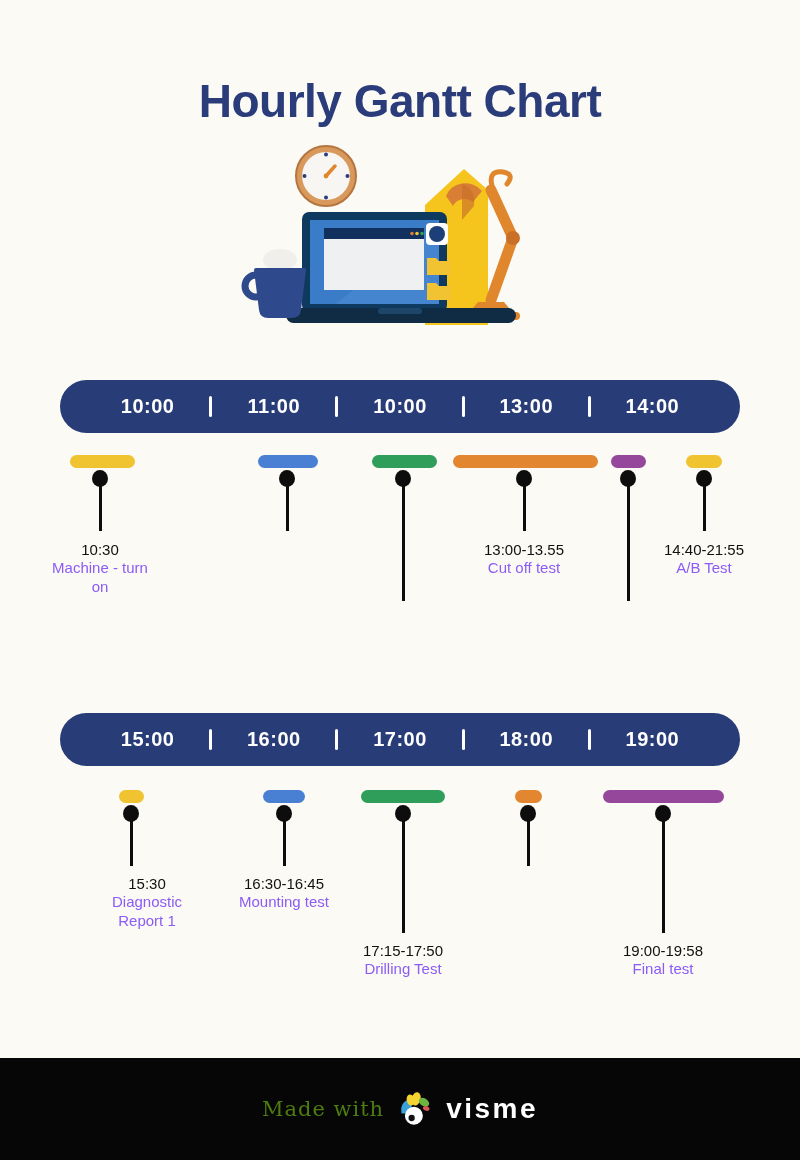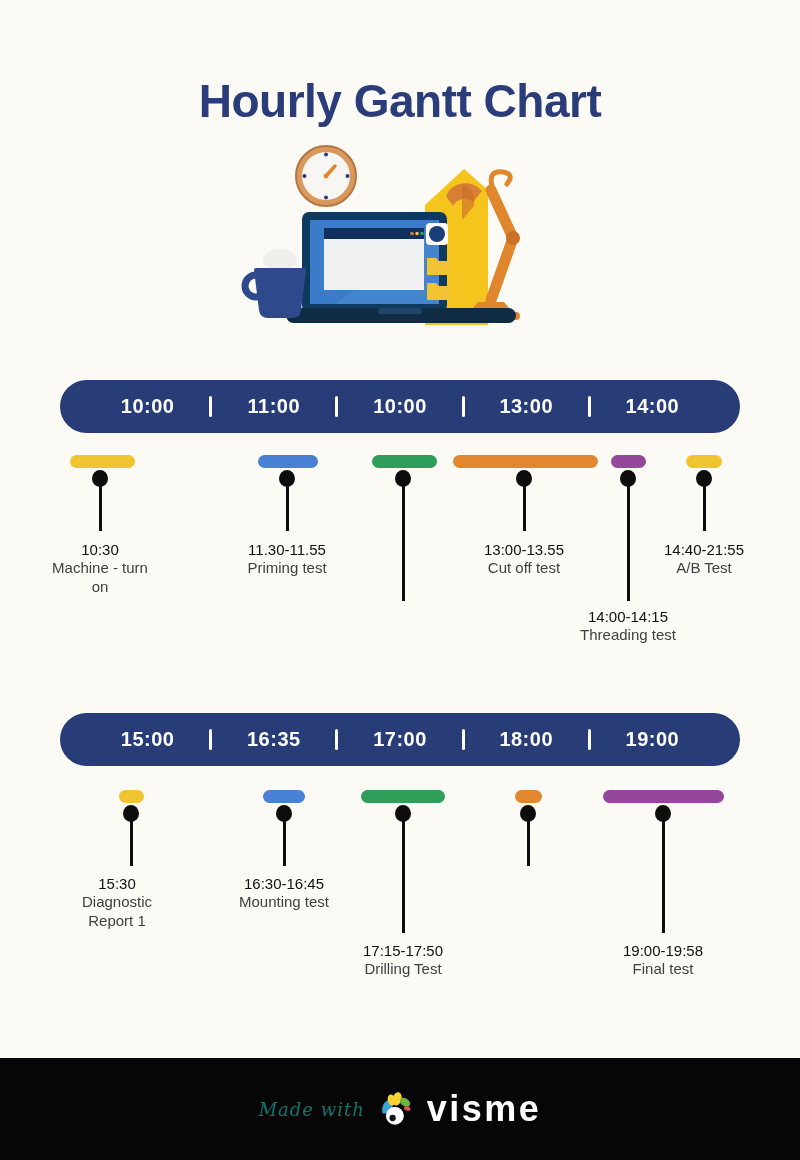--- a/index.html
+++ b/index.html
@@ -29,31 +29,31 @@
   .blue   { background:#4a80d4; }
   .green  { background:#2f9e5a; }
   .orange { background:#e2872f; }
   .purple { background:#94479b; }
 
   .dot  { position:absolute; width:16px; height:17px; border-radius:50%; background:#0d0d0d; }
   .stem { position:absolute; width:2.5px; background:#0d0d0d; }
 
   .task-label { position:absolute; text-align:center; color:#232323; }
   .task-label .t-time { font-size:15px; font-weight:normal; line-height:1.28; color:#111111; }
-  .task-label .t-name { font-size:15px; line-height:1.26; color:#404040; }
+  .task-label .t-name { font-size:15px; line-height:1.26; color:#8b5cf6; }
 
   .footer {
     position:absolute; top:1058px; left:0; width:800px; height:102px;
     background:#060606; display:flex; align-items:center; justify-content:center; gap:13px;
   }
   .made-with {
-    color:#0f766e; font-family:"DejaVu Serif", serif; font-style:italic;
-    font-size:18px; letter-spacing:1px;
-  }
-  .brand-word { color:#ffffff; font-size:36px; font-weight:600; letter-spacing:2.5px; }
+    color:#4d7c0f; font-family:"DejaVu Serif", serif; 
+    font-size:21px; letter-spacing:1px;
+  }
+  .brand-word { color:#ffffff; font-size:28px; font-weight:600; letter-spacing:2.5px; }
 </style>
 </head>
 <body>
 
 <div class="canvas">
 
   <h1 class="page-title">Hourly Gantt Chart</h1>
 
   <svg class="illustration" width="320" height="200" viewBox="0 0 320 200">
 
@@ -131,69 +131,61 @@
   <div class="dot" style="left:92px;top:470px"></div>
   <div class="stem" style="left:99px;top:484px;height:47px"></div>
   <div class="task-label" style="left:50px;top:540px;width:100px">
     <div class="t-time">10:30</div>
     <div class="t-name">Machine - turn on</div>
   </div>
 
   <div class="bar blue" style="left:258px;top:455px;width:60px"></div>
   <div class="dot" style="left:279px;top:470px"></div>
   <div class="stem" style="left:286px;top:484px;height:47px"></div>
-  <div class="task-label" style="left:217px;top:540px;width:140px">
-    <div class="t-time">11.30-11.55</div>
-    <div class="t-name">Priming test</div>
-  </div>
 
   <div class="bar green" style="left:372px;top:455px;width:65px"></div>
   <div class="dot" style="left:395px;top:470px"></div>
   <div class="stem" style="left:402px;top:484px;height:117px"></div>
 
   <div class="bar orange" style="left:453px;top:455px;width:145px"></div>
   <div class="dot" style="left:516px;top:470px"></div>
   <div class="stem" style="left:523px;top:484px;height:47px"></div>
   <div class="task-label" style="left:454px;top:540px;width:140px">
     <div class="t-time">13:00-13.55</div>
     <div class="t-name">Cut off test</div>
   </div>
 
   <div class="bar purple" style="left:611px;top:455px;width:35px"></div>
   <div class="dot" style="left:620px;top:470px"></div>
   <div class="stem" style="left:627px;top:484px;height:117px"></div>
-  <div class="task-label" style="left:558px;top:607px;width:140px">
-    <div class="t-time">14:00-14:15</div>
-    <div class="t-name">Threading test</div>
-  </div>
 
   <div class="bar yellow" style="left:686px;top:455px;width:36px"></div>
   <div class="dot" style="left:696px;top:470px"></div>
   <div class="stem" style="left:703px;top:484px;height:47px"></div>
   <div class="task-label" style="left:634px;top:540px;width:140px">
     <div class="t-time">14:40-21:55</div>
     <div class="t-name">A/B Test</div>
   </div>
 
   <div class="timeline-pill" style="top:713px">
     <span class="tl-cell">15:00</span>
     <span class="tl-sep"></span>
-    <span class="tl-cell">16:35</span>
+    <span class="tl-cell">16:00</span>
     <span class="tl-sep"></span>
     <span class="tl-cell">17:00</span>
     <span class="tl-sep"></span>
     <span class="tl-cell">18:00</span>
     <span class="tl-sep"></span>
     <span class="tl-cell">19:00</span>
   </div>
 
   <div class="bar yellow" style="left:119px;top:790px;width:25px"></div>
   <div class="dot" style="left:123px;top:805px"></div>
   <div class="stem" style="left:130px;top:819px;height:47px"></div>
-  <div class="task-label" style="left:67px;top:874px;width:100px">
+  <div class="task-label" style="left:97px;top:874px;width:100px">
     <div class="t-time">15:30</div>
     <div class="t-name">Diagnostic Report 1</div>
   </div>
 
   <div class="bar blue" style="left:263px;top:790px;width:42px"></div>
   <div class="dot" style="left:276px;top:805px"></div>
   <div class="stem" style="left:283px;top:819px;height:47px"></div>
   <div class="task-label" style="left:214px;top:874px;width:140px">
     <div class="t-time">16:30-16:45</div>
     <div class="t-name">Mounting test</div>

